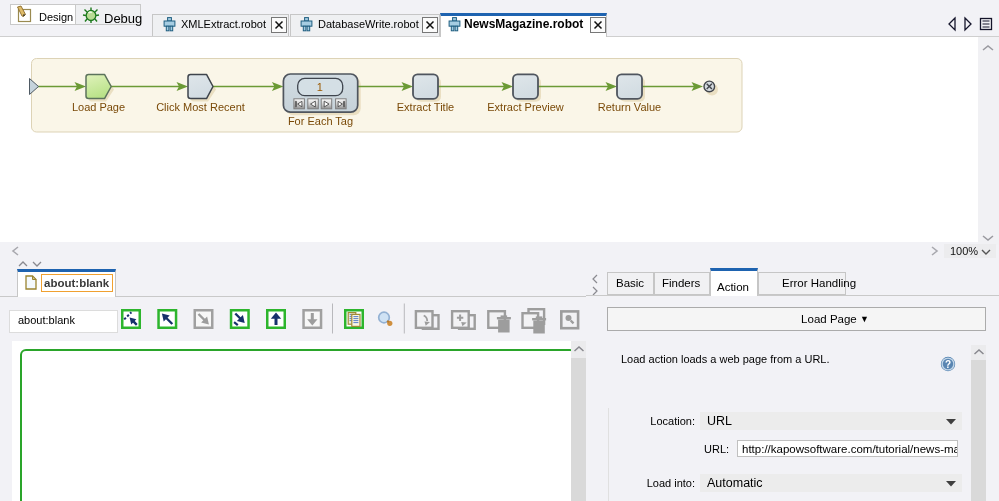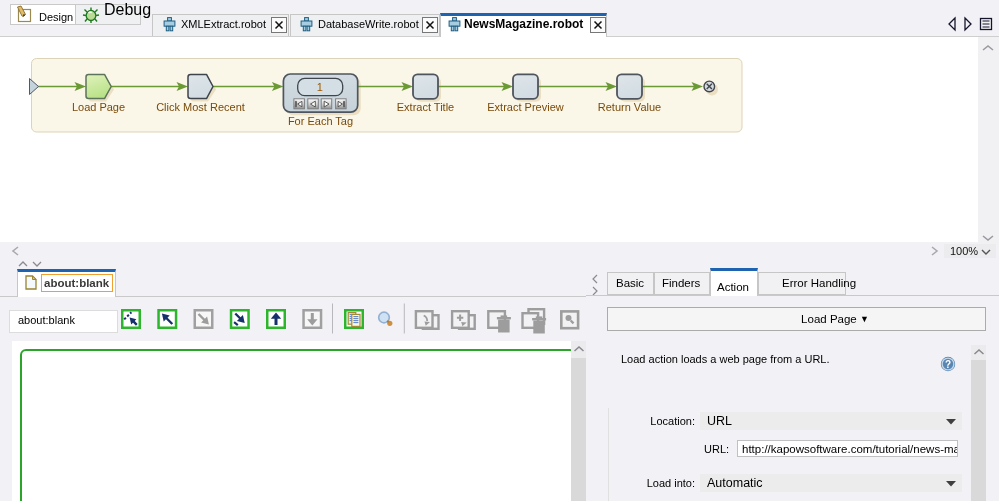--- a/index.html
+++ b/index.html
@@ -16,21 +16,21 @@
   <rect x="2.5" y="4.5" width="12" height="12" fill="#ffffff" stroke="#9a8a50" stroke-width="1.2"></rect>
   <path d="M1.5 2 L5 1 L9.5 9.5 L7.5 11.5 L6 11 Z" fill="#e0bc6a" stroke="#8a6a28" stroke-width="0.9"></path>
   <path d="M7 9.5 L9.5 9.5 L7.5 11.5 Z" fill="#222"></path>
 </svg>
 <div class="abs" style="left:39px;top:11px;font-size:11px;color:#000;">Design</div>
 <svg class="abs" style="left:82px;top:6px" width="18" height="18" viewBox="0 0 18 18">
   <path d="M9 4.5 L9 1.5 M5 6 L2.5 3.5 M13 6 L15.5 3.5 M4 9.5 L1 9 M14 9.5 L17 9 M5 13 L3 15.5 M13 13 L15 15.5 M9 14.5 L9 17" stroke="#1e7a1e" stroke-width="1.4" fill="none"></path>
   <ellipse cx="9" cy="9.5" rx="4.8" ry="5" fill="#b8dc94" stroke="#1e7a1e" stroke-width="1.3"></ellipse>
   <path d="M6.5 7 A3 3 0 0 1 10 6.5" stroke="#eef8e4" stroke-width="1.6" fill="none"></path>
 </svg>
-<div class="abs" style="left:104px;top:1px;font-size:16px;color:#000;">Debug</div>
+<div class="abs" style="left:104px;top:11px;font-size:13px;color:#000;">Debug</div>
 
 <div class="abs" style="left:152px;top:14px;width:137px;height:23px;background:#eff0f2;border:1px solid #c6c6c6;"></div>
 <svg class="abs" style="left:163px;top:17px" width="13" height="15" viewBox="0 0 13 15">
   <g fill="#a6cde2" stroke="#1f5e80" stroke-width="1">
     <rect x="4.6" y="0.6" w="0" width="3.8" height="3.4"></rect>
     <rect x="1.1" y="4" width="10.8" height="5.2"></rect>
     <rect x="3.3" y="9.2" width="2.6" height="4.6"></rect>
     <rect x="7.1" y="9.2" width="2.6" height="4.6"></rect>
   </g>
 </svg>

